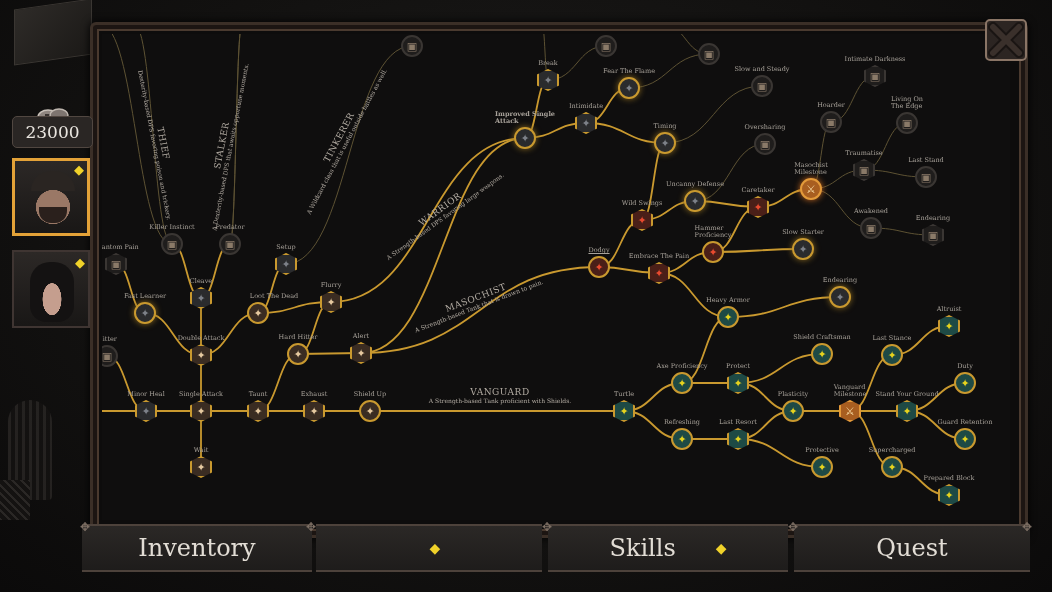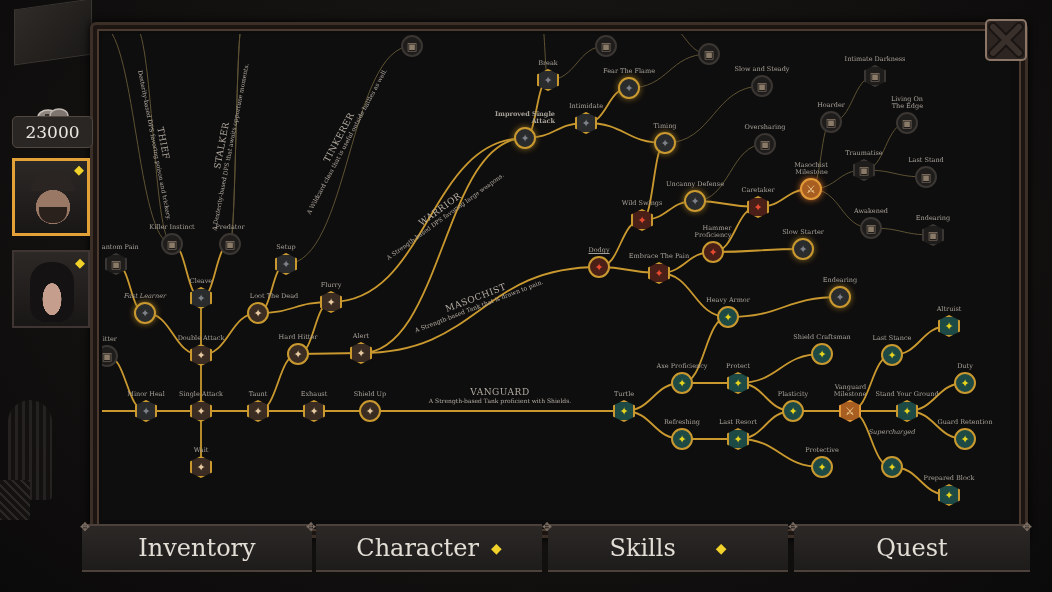--- a/index.html
+++ b/index.html
@@ -23,21 +23,21 @@
   .circle .shape{border-radius:50%;}
   .hex .shape{clip-path:polygon(50% 0,100% 25%,100% 75%,50% 100%,0 75%,0 25%);}
   .st-locked .shape{background:#1f1d1c;border:2px solid #3a3633;color:#8a7a68;}
   .st-gray .shape{background:#2a2b2d;border:2px solid #c9992f;color:#7d8188;box-shadow:0 0 6px #8a6a20;}
   .st-tan .shape{background:#3a2c22;border:2px solid #c9992f;color:#e6c9a0;}
   .st-red .shape{background:#4a1f18;border:2px solid #c9992f;color:#e84a2f;}
   .st-green .shape{background:#1e4a45;border:2px solid #c9992f;color:#e6d31e;}
   .st-orange .shape{background:#a85e20;border:2px solid #e39a3a;color:#f5d7a0;box-shadow:0 0 6px #c86a20;}
   .hex.st-gray .shape, .hex.st-tan .shape, .hex.st-red .shape, .hex.st-green .shape, .hex.st-orange .shape{
     background-clip:padding-box;}
-  .lbl{position:absolute;transform:translateX(-50%);font-size:6.5px;color:#a8a29a;white-space:nowrap;text-align:right;line-height:7px;}
+  .lbl{position:absolute;transform:translateX(-50%);font-size:6.5px;color:#a8a29a;white-space:nowrap;text-align:left;line-height:7px;}
   .branch{position:absolute;color:#b3aca3;text-align:center;white-space:nowrap;transform-origin:center center;}
   .branch .bt{font-size:9px;letter-spacing:.5px;}
   .branch .bd{font-size:6px;}
   
   #close{position:absolute;left:980px;top:18px;width:52px;height:44px;cursor:pointer;}
   
   #coins{position:absolute;left:34px;top:106px;width:38px;height:20px;}
   #currency{position:absolute;left:12px;top:116px;width:79px;height:30px;background:#2a2624;border:1px solid #514741;border-radius:5px;
     color:#e9e5df;font-size:17px;display:flex;align-items:center;justify-content:center;}
   .portrait{position:absolute;left:12px;width:78px;height:78px;box-sizing:border-box;background:linear-gradient(#2c2826,#191716);}
@@ -179,21 +179,21 @@
         <div class="shape">▣</div>
       </div>
       <div class="lbl" style="left: 128px; top: 190px;">Predator</div>
       <div class="node hex st-gray" style="left: 184px; top: 230px;">
         <div class="shape">✦</div>
       </div>
       <div class="lbl" style="left: 184px; top: 210px;">Setup</div>
       <div class="node circle st-gray" style="left: 43px; top: 279px;">
         <div class="shape">✦</div>
       </div>
-      <div class="lbl" style="left: 43px; top: 259px; font-style: italic;">Fast Learner</div>
+      <div class="lbl" style="left: 43px; top: 259px;">Fast Learner</div>
       <div class="node hex st-gray" style="left: 99px; top: 264px;">
         <div class="shape">✦</div>
       </div>
       <div class="lbl" style="left: 99px; top: 244px;">Cleave</div>
       <div class="node circle st-tan" style="left: 156px; top: 279px;">
         <div class="shape">✦</div>
       </div>
       <div class="lbl" style="left: 172px; top: 259px;">Loot The Dead</div>
       <div class="node hex st-tan" style="left: 229px; top: 268px;">
         <div class="shape">✦</div>
@@ -396,21 +396,21 @@
         <div class="shape">✦</div>
       </div>
       <div class="lbl" style="left: 636px; top: 385px;">Last Resort</div>
       <div class="node circle st-green" style="left: 720px; top: 433px;">
         <div class="shape">✦</div>
       </div>
       <div class="lbl" style="left: 720px; top: 413px;">Protective</div>
       <div class="node circle st-green" style="left: 790px; top: 433px;">
         <div class="shape">✦</div>
       </div>
-      <div class="lbl" style="left: 790px; top: 395px; font-style: italic;">Supercharged</div>
+      <div class="lbl" style="left: 790px; top: 413px;">Supercharged</div>
       <div class="node hex st-green" style="left: 847px; top: 461px;">
         <div class="shape">✦</div>
       </div>
       <div class="lbl" style="left: 847px; top: 441px;">Prepared Block</div>
     </div>
 </div>
 
 <div id="close">
   <svg width="52" height="44" viewBox="0 0 52 44">
     <rect x="6" y="2" width="40" height="40" rx="4" fill="#2c2522" stroke="#8a7566" stroke-width="2"></rect>
@@ -435,21 +435,20 @@
 </div>
 <div class="portrait" id="p2">
   <div class="face"></div>
   <div class="diamond" style="left:60px;top:4px;">◆</div>
 </div>
 
 <div class="tab" style="left:82px;width:230px;">
   <span>Inventory</span>
 </div>
 <div class="tab" style="left:316px;width:226px;">
-  <span>Character</span>
   <span class="tabdia">◆</span>
 </div>
 <div class="tab" style="left:548px;width:240px;">
   <span>Skills</span>
   <span class="tabdia" style="margin-left:40px">◆</span>
 </div>
 <div class="tab" style="left:794px;width:236px;">
   <span>Quest</span>
 </div>
 <div class="corner" style="left:80px;top:520px;">✥</div>

